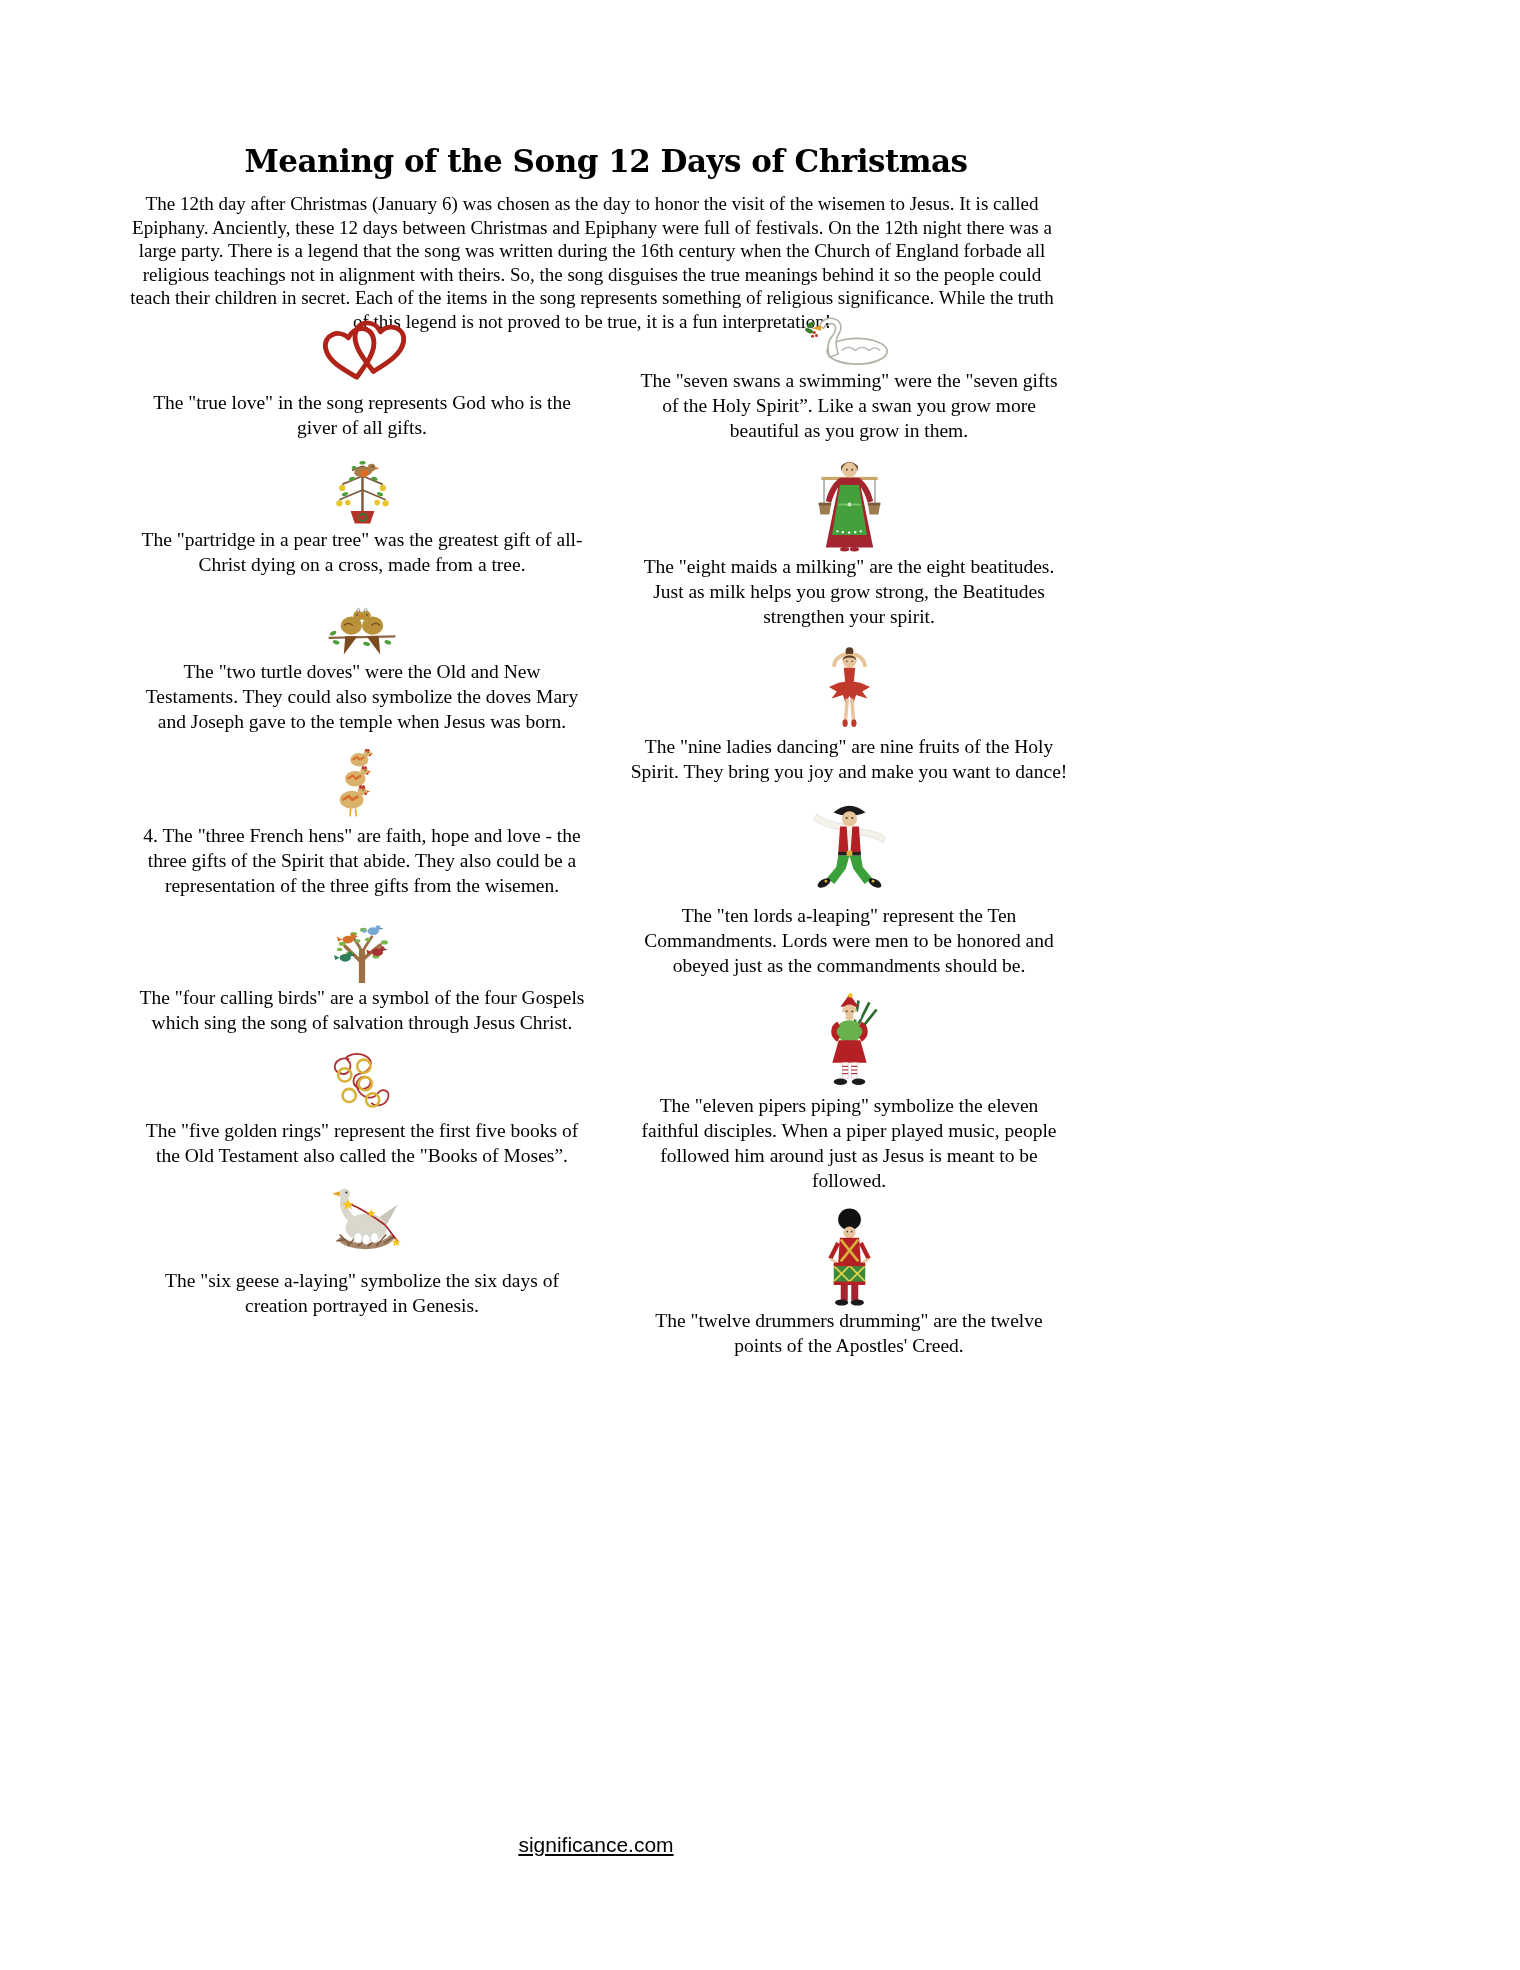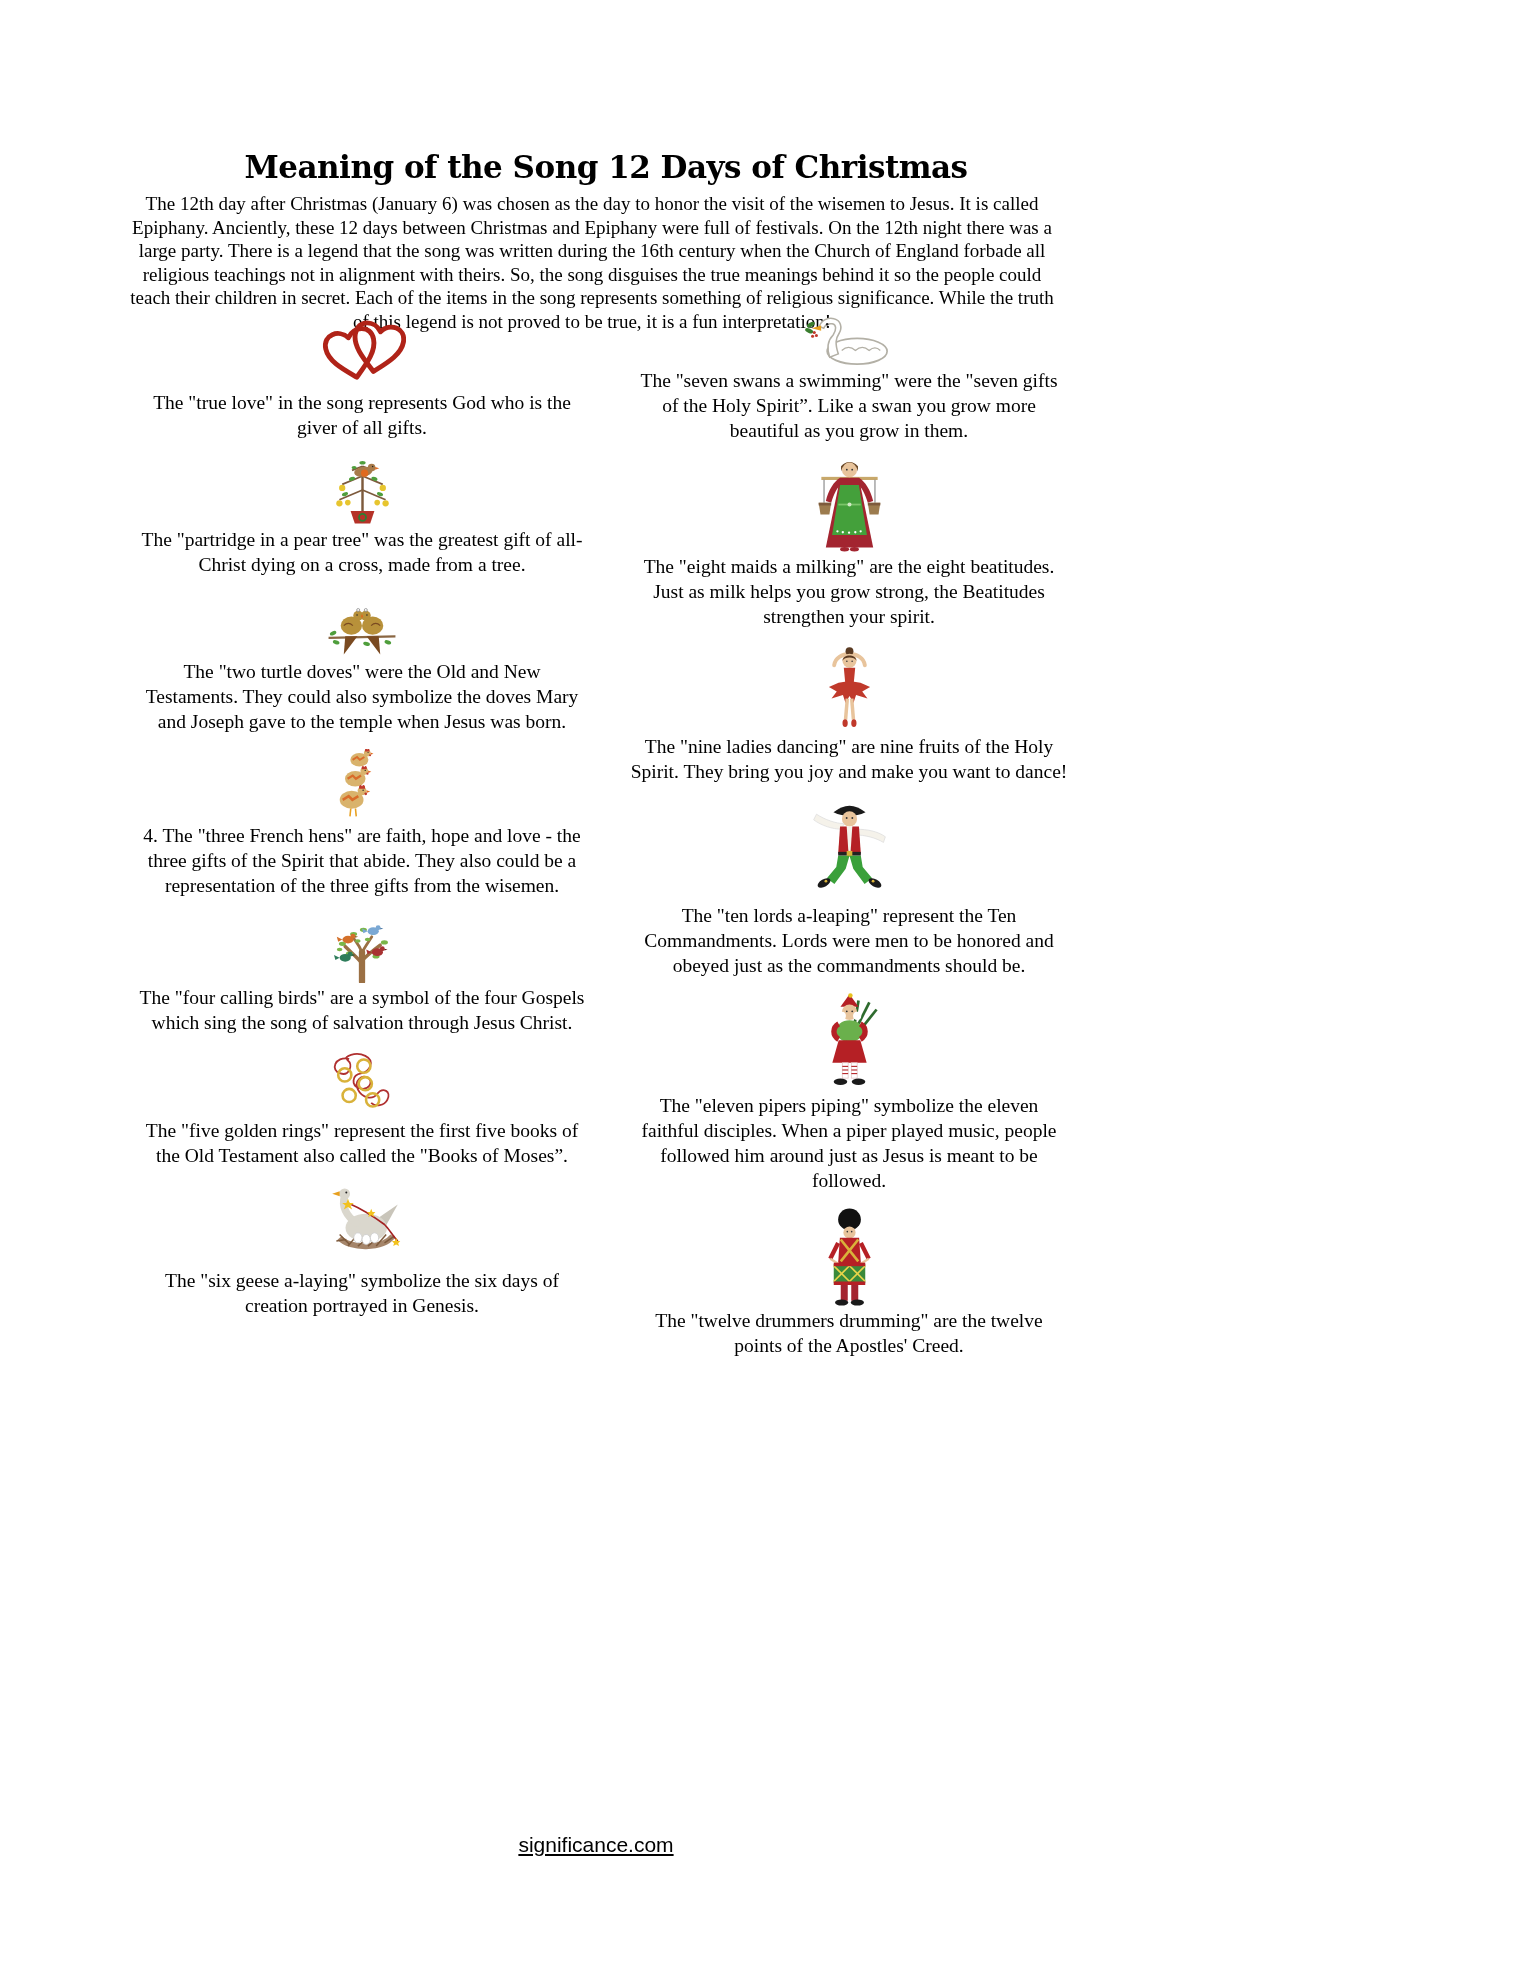--- a/index.html
+++ b/index.html
@@ -1,18 +1,18 @@
 <!DOCTYPE html>
 <html><head>
 <meta charset="utf-8">
 <style>
   html,body{margin:0;padding:0;background:#ffffff;}
   #page{position:relative;width:1520px;height:1970px;background:#ffffff;
         font-family:"Liberation Serif",serif;color:#000;overflow:hidden;}
-  .title{position:absolute;left:137px;top:128px;width:938px;text-align:center;
+  .title{position:absolute;left:137px;top:122px;width:938px;text-align:center;
          font-family:"DejaVu Serif",serif;font-weight:700;font-size:31px;
          letter-spacing:-0.5px;white-space:nowrap;}
   .intro{position:absolute;left:122px;top:173px;width:940px;
          font-size:19px;line-height:23.5px;text-align:center;}
   .col{position:absolute;display:flex;flex-direction:column;align-items:center;}
   #col-left{left:137px;top:314px;width:450px;}
   #col-right{left:630px;top:316px;width:438px;}
   .item{display:flex;flex-direction:column;align-items:center;margin-bottom:15px;}
   .icon-wrap{line-height:0;}
   .item-text{margin:2px 0 0 0;font-size:19.5px;line-height:25px;text-align:center;}

